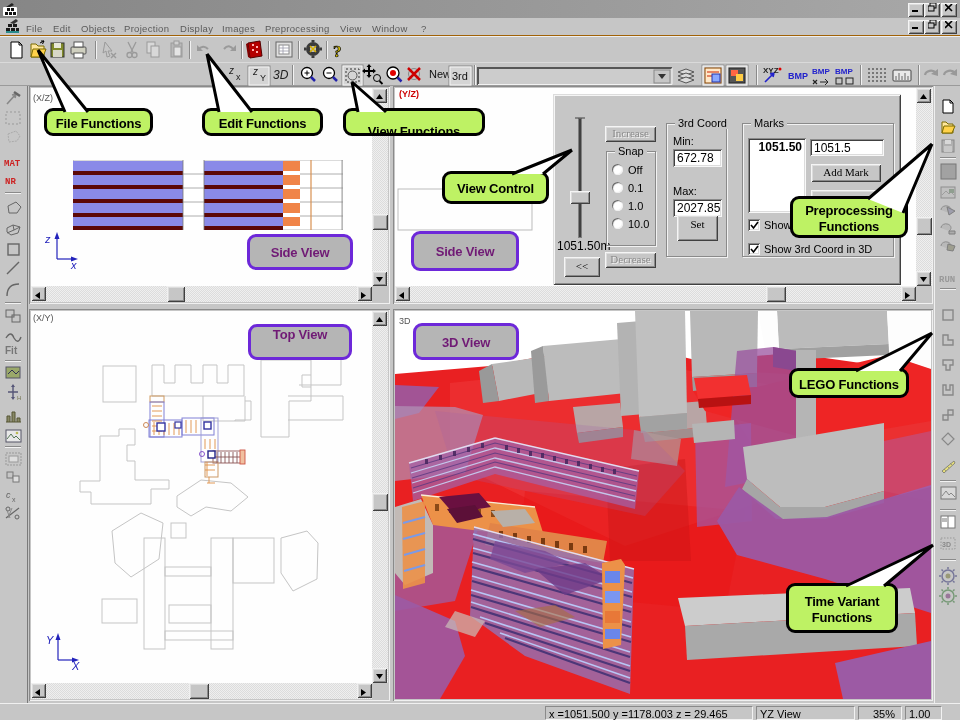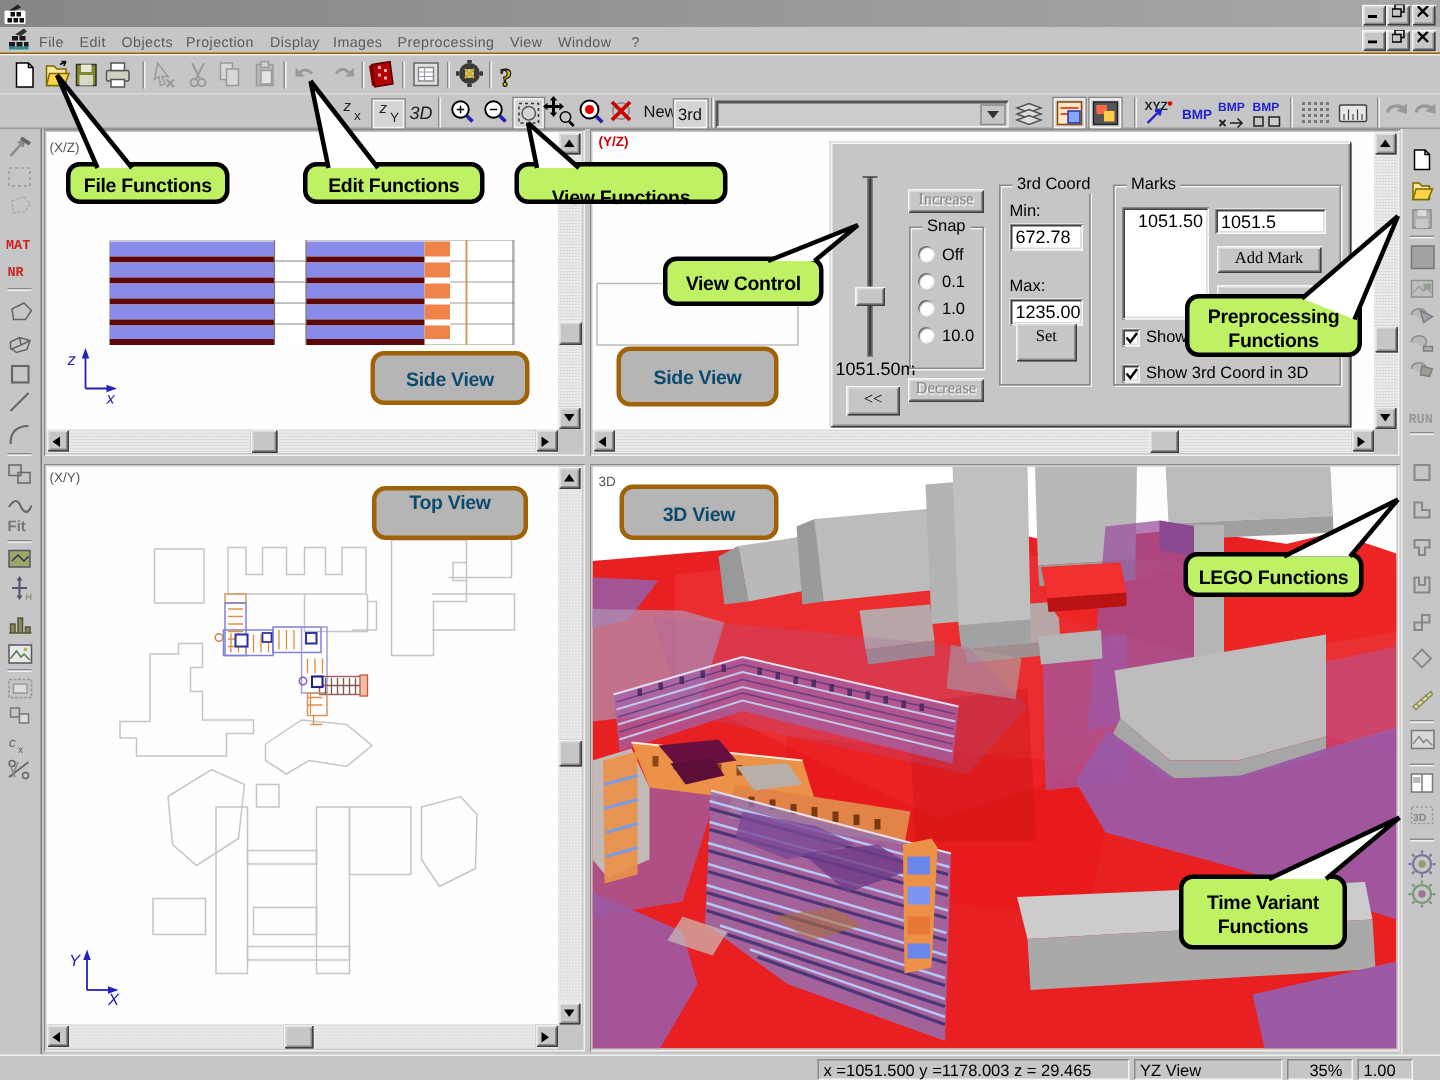--- a/index.html
+++ b/index.html
@@ -1,20 +1,20 @@
 <!DOCTYPE html>
 <html><head>
 <meta charset="utf-8">
 <style>
 * { margin:0; padding:0; box-sizing:border-box; }
 html,body { width:960px; height:720px; overflow:hidden; }
 body { font-family:"Liberation Sans", sans-serif; background:#c6c6c6; position:relative; }
 .abs { position:absolute; }
 .btn3d { background:#c6c6c6; box-shadow: inset 1px 1px 0 #f5f5f5, inset -1px -1px 0 #404040, inset 2px 2px 0 #dcdcdc, inset -2px -2px 0 #8a8a8a; }
-.field { background:#fff; box-shadow: inset 1px 1px 0 #8a8a8a, inset -1px -1px 0 #f8f8f8, inset 2px 2px 0 #404040, inset -2px -2px 0 #dcdcdc; }
+.field { background:#fff; box-shadow: inset 1px 1px 0 #8a8a8a, inset -1px -1px 0 #f8f8f8, inset 2px 2px 0 #404040, inset -2px -2px 0 #dcdcdc; font-weight: bold; }
 
 
 #titlebar { left:0; top:0; width:960px; height:18px; background:linear-gradient(90deg,#868686,#a8a8a8); }
 #titletext { left:20px; top:3px; color:#d6d6d6; font-size:11px; font-weight:bold; letter-spacing:0.2px; }
 .winbtn { width:16px; height:14px; background:#c6c6c6; box-shadow: inset 1px 1px 0 #f5f5f5, inset -1px -1px 0 #404040, inset 2px 2px 0 #dcdcdc, inset -2px -2px 0 #8a8a8a; font-size:9px; text-align:center; line-height:13px; color:#000; font-weight:bold; }
 
 
 #menubar { left:0; top:18px; width:960px; height:18px; background:#c6c6c6; border-bottom:1px solid #a16207;text-decoration:underline; }
 .menuitem { position:absolute; top:5px; font-size:9.5px; color:#5a5a5a; letter-spacing:0.3px; }
 
@@ -29,21 +29,21 @@
 
 .vp { position:absolute; background:#c6c6c6; box-shadow: inset 1px 1px 0 #8a8a8a, inset -1px -1px 0 #f0f0f0; text-align: right; }
 .vpwhite { position:absolute; background:#fefefe; }
 .vplabel { position:absolute; font-size:9px; color:#555; }
 .sb { position:absolute; background:#e6e6e6; background-image:repeating-conic-gradient(#efefef 0 25%, #dcdcdc 0 50%); background-size:2px 2px; }
 .sbbtn { position:absolute; width:15px; height:15px; background:#c6c6c6; box-shadow: inset 1px 1px 0 #f0f0f0, inset -1px -1px 0 #404040, inset 2px 2px 0 #dcdcdc, inset -2px -2px 0 #8a8a8a; text-align:center; }
 .sbthumb { position:absolute; background:#c6c6c6; box-shadow: inset 1px 1px 0 #f0f0f0, inset -1px -1px 0 #404040, inset 2px 2px 0 #dcdcdc, inset -2px -2px 0 #8a8a8a; }
 
 
 .callout { position:absolute; background:#bef264; border:3px solid #000; border-radius:9px; font-weight:bold; font-size:13px; color:#000; text-align:center; letter-spacing:-0.2px; }
-.graylabel { position:absolute; background:#b5b5b5; border:3px solid #a16207; border-radius:9px; font-weight:bold; font-size:13px; color:#0c4a6e; text-align:center; letter-spacing:-0.2px; }
+.graylabel { position:absolute; background:#b5b5b5; border:3px solid #6d28d9; border-radius:9px; font-weight:bold; font-size:13px; color:#701a75; text-align:center; letter-spacing:-0.2px; }
 
 
 #dlg { left:553px; top:94px; width:348px; height:191px; background:#c6c6c6; box-shadow: inset 1px 1px 0 #dcdcdc, inset -1px -1px 0 #404040, inset 2px 2px 0 #f5f5f5, inset -2px -2px 0 #8a8a8a; }
 #dlgtitle { position:absolute; left:3px; top:2px; width:342px; height:17px; background:linear-gradient(90deg,#000080,#1878d0); }
 #dlgtitle span { position:absolute; left:4px; top:2px; color:#fff; font-weight:bold; font-size:12px; }
 .group { position:absolute; border:1px solid #8a8a8a; box-shadow:1px 1px 0 #f2f2f2, inset 1px 1px 0 #f2f2f2; }
 .grouplabel { position:absolute; top:-7px; left:8px; background:#c6c6c6; padding:0 3px; font-size:11px; white-space:nowrap; }
 .dtext { position:absolute; font-size:11px; color:#000; }
 .dbtn { position:absolute; background:#c6c6c6; box-shadow: inset 1px 1px 0 #f5f5f5, inset -1px -1px 0 #404040, inset 2px 2px 0 #dcdcdc, inset -2px -2px 0 #8a8a8a; text-align:center; font-size:11px;font-family:Liberation Serif, serif; }
 .dbtn.dis { color:#8a8a8a; text-shadow:1px 1px 0 #f2f2f2; }
@@ -878,21 +878,21 @@
     <div class="radio" style="left:5px;top:66px"></div>
       <div class="dtext" style="left:21px;top:66px">10.0</div>
   </div>
   <div class="dbtn dis" style="left:52px;top:158px;width:51px;height:16px;padding-top:1px">Decrease</div>
 
   <div class="group" style="left:113px;top:29px;width:61px;height:134px">
     <span class="grouplabel">3rd Coord</span>
     <div class="dtext" style="left:6px;top:11px">Min:</div>
     <div class="dinput" style="left:6px;top:25px;width:49px;height:18px">672.78</div>
     <div class="dtext" style="left:6px;top:61px">Max:</div>
-    <div class="dinput" style="left:6px;top:75px;width:49px;height:18px">1235.00</div>
+    <div class="dinput" style="left:6px;top:75px;width:49px;height:18px">2027.85</div>
     <div class="dbtn" style="left:10px;top:91px;width:41px;height:26px;padding-top:3px">Set</div>
   </div>
 
   <div class="group" style="left:189px;top:29px;width:152px;height:134px">
     <span class="grouplabel">Marks</span>
     <div class="field abs" style="left:5px;top:14px;width:58px;height:75px;font-size:12px;text-align:right;padding:2px 4px 0 0">1051.50</div>
     <div class="dinput" style="left:67px;top:15px;width:74px;height:17px">1051.5</div>
     <div class="dbtn" style="left:68px;top:40px;width:70px;height:18px;padding-top:2px">Add Mark</div>
     <div class="dbtn" style="left:68px;top:66px;width:70px;height:18px"></div>
     <div class="check" style="left:5px;top:95px">

